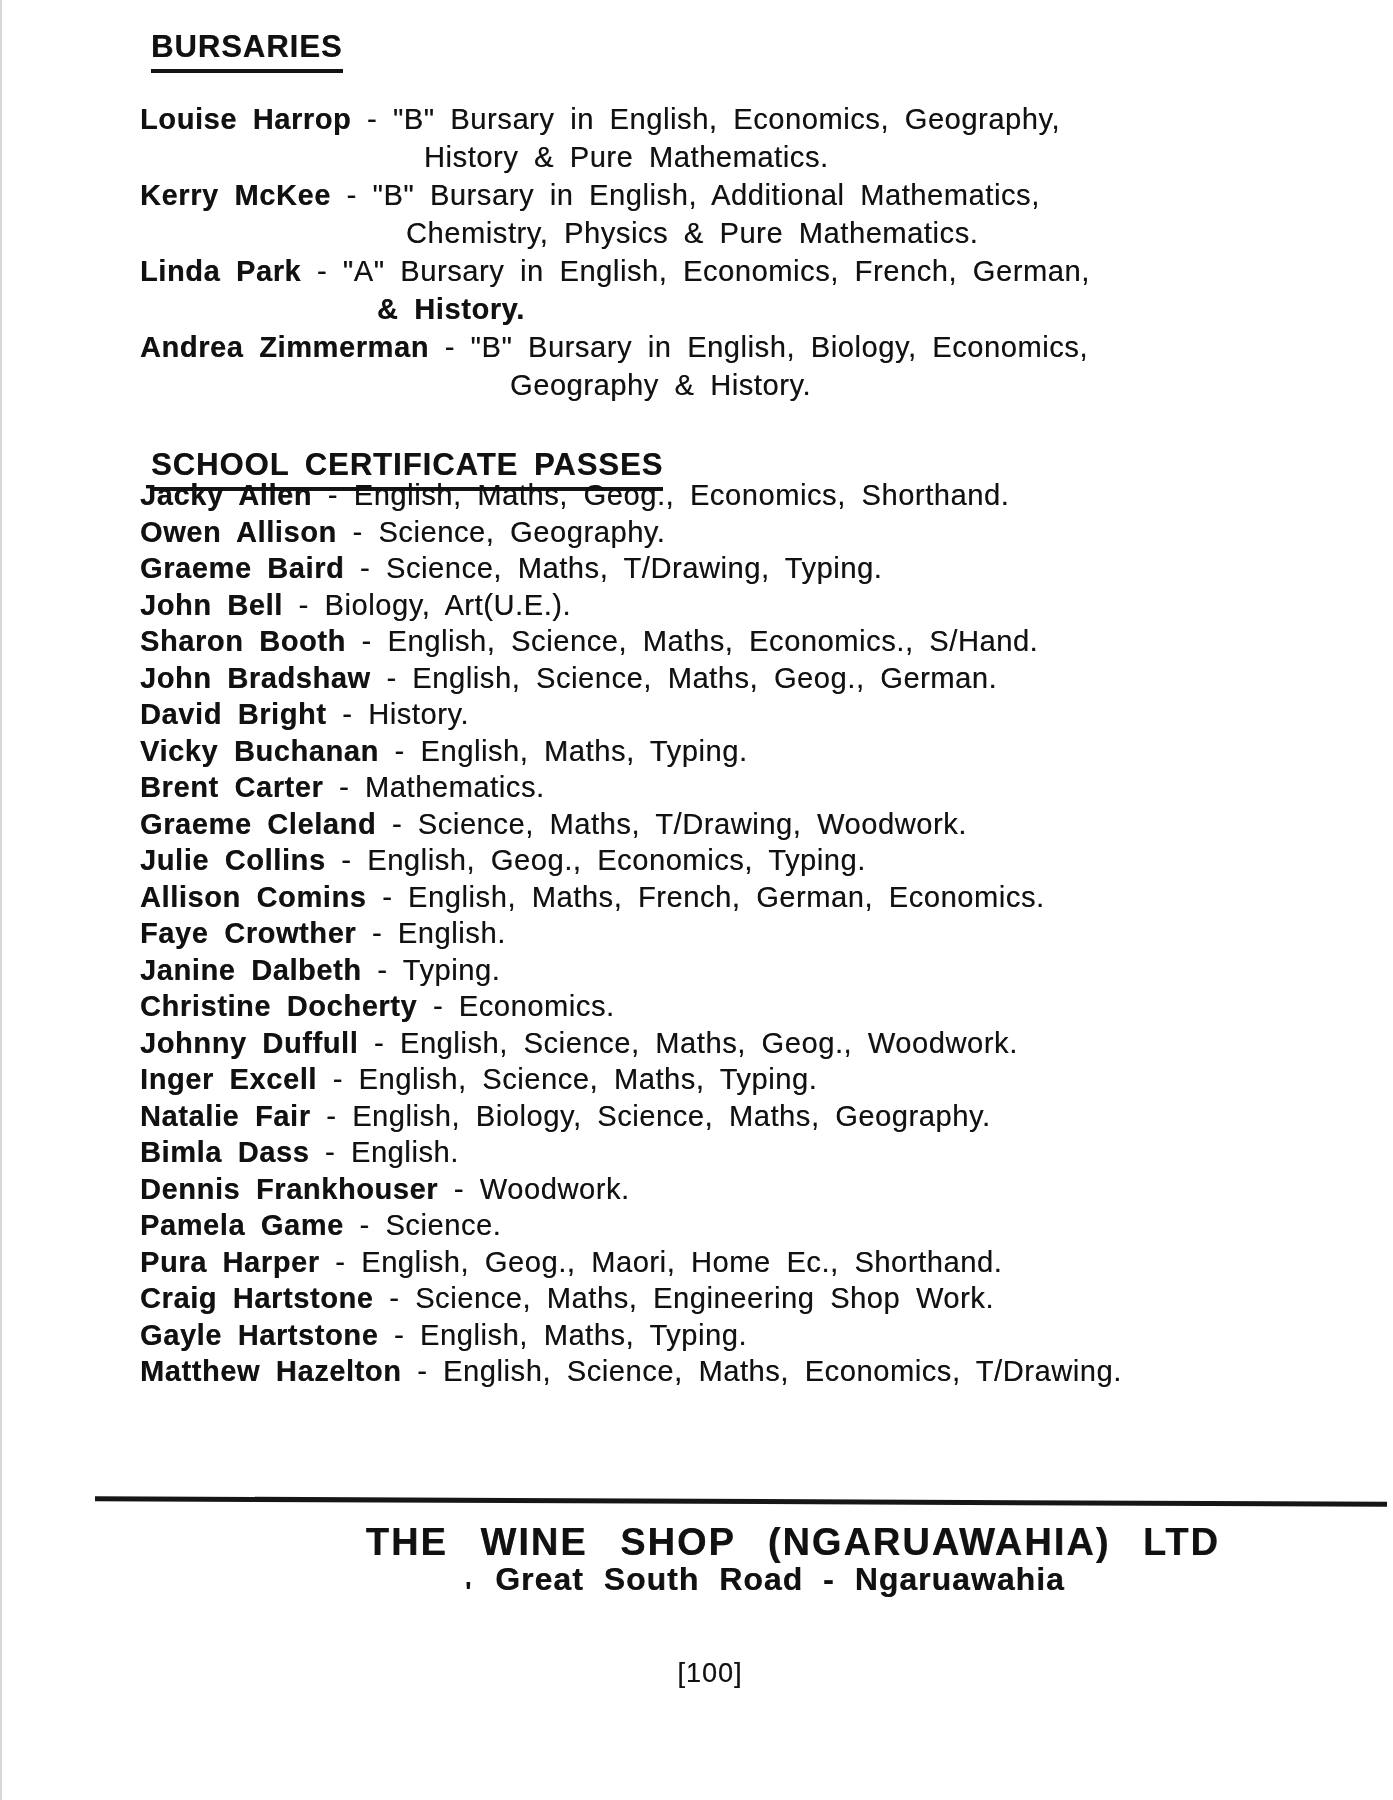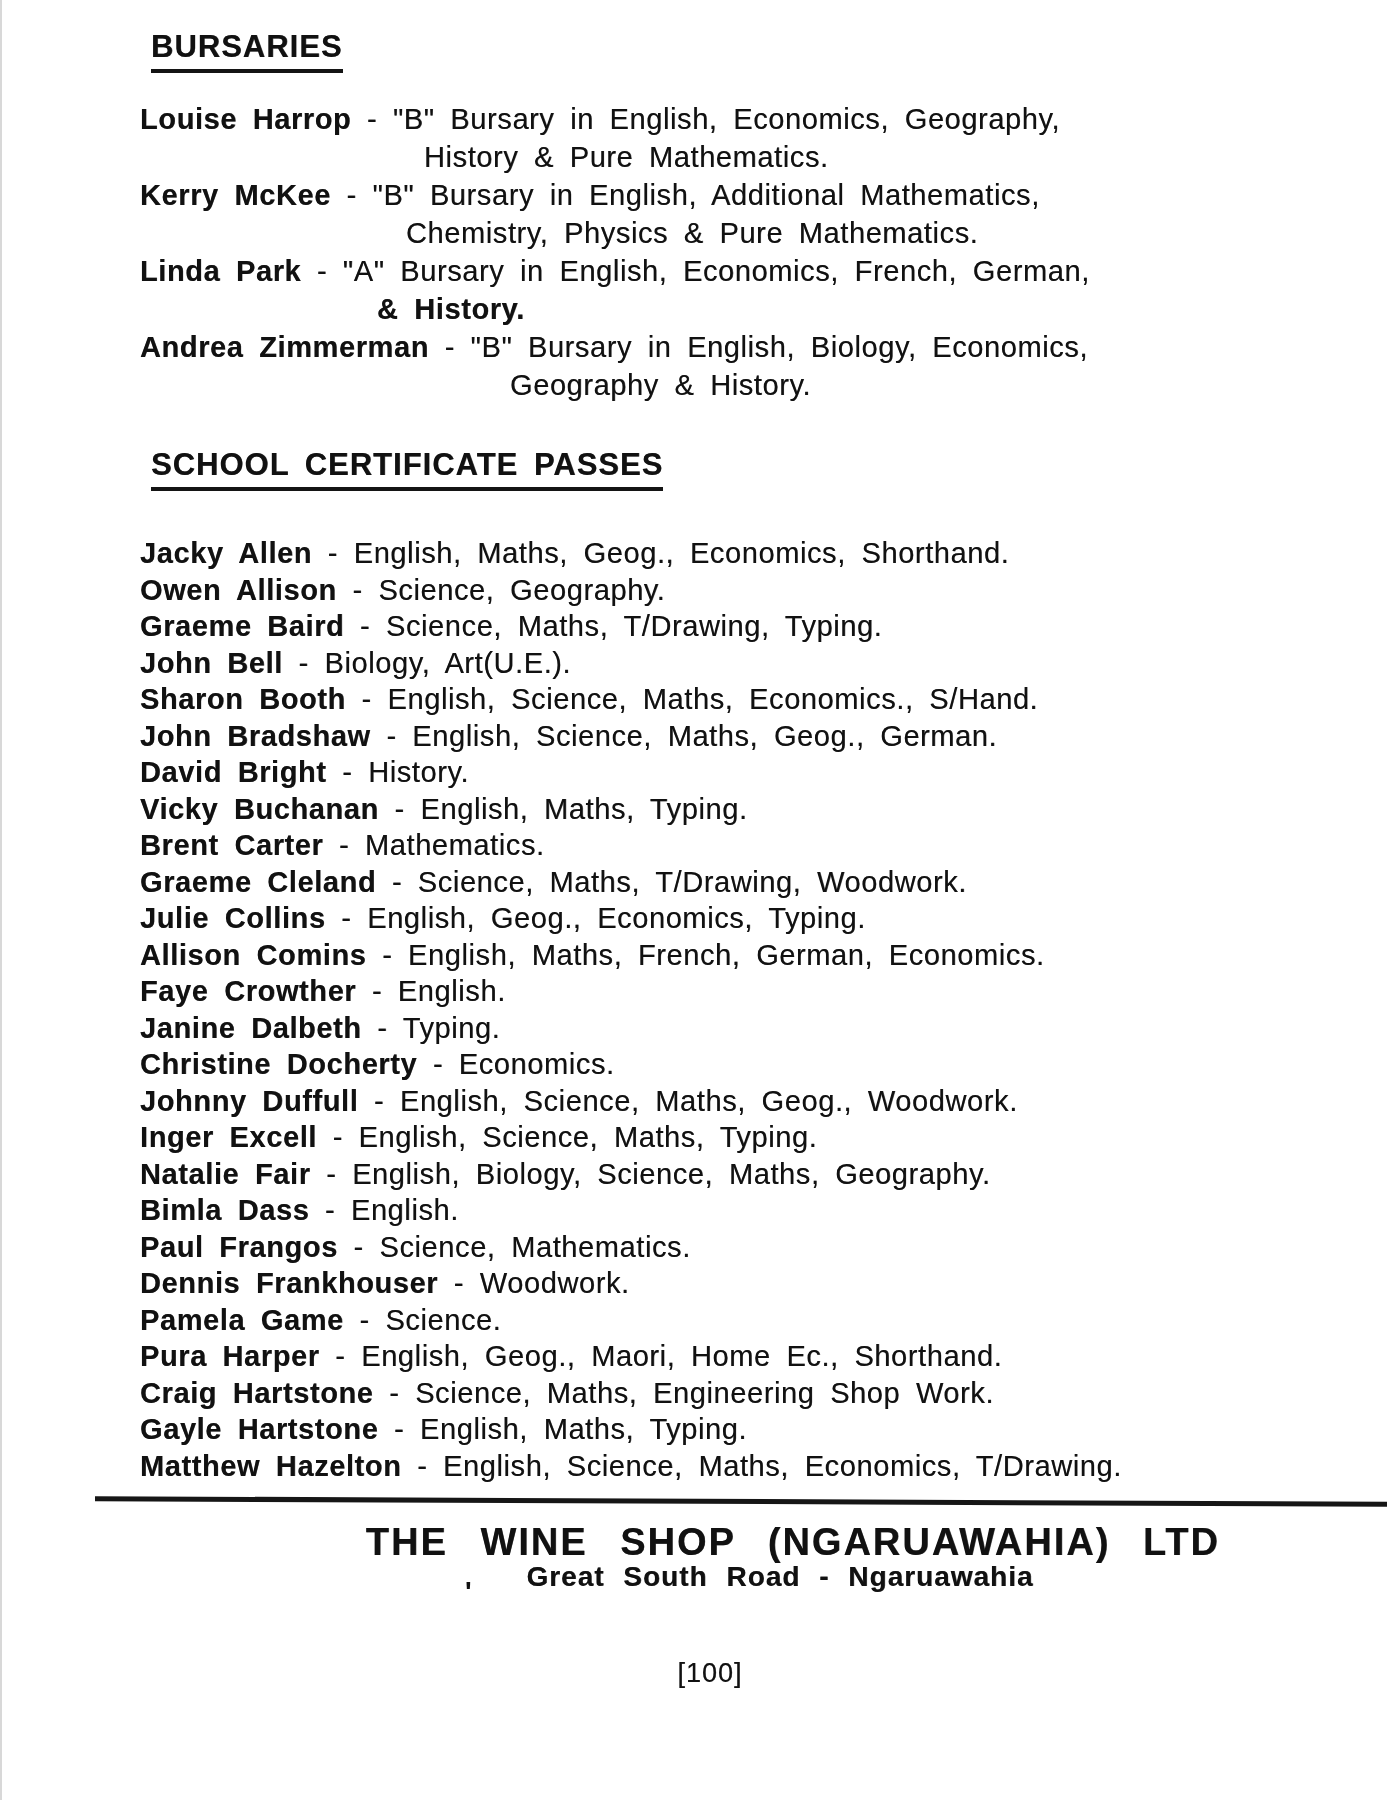--- a/index.html
+++ b/index.html
@@ -48,21 +48,21 @@
     font-size: 29px;
     line-height: 38px;
     letter-spacing: 0.6px;
     word-spacing: 7px;
     text-shadow: 0.3px 0.3px 0.25px rgba(0,0,0,0.55);
     white-space: nowrap;
   }
   #passes-list {
     position: absolute;
     left: 140px;
-    top: 535px;
+    top: 477px;
     width: 1200px;
     font-size: 29px;
     line-height: 36.5px;
     letter-spacing: 0.6px;
     word-spacing: 7px;
     text-shadow: 0.3px 0.3px 0.25px rgba(0,0,0,0.55);
     white-space: nowrap;
   }
   .name { font-weight: 700; }
   .sep  { white-space: pre; }
@@ -94,21 +94,21 @@
     word-spacing: 20px;
     text-shadow: 0.4px 0.4px 0.3px rgba(0,0,0,0.6);
     white-space: nowrap;
   }
   #advert-line2 {
     position: absolute;
     left: 340px;
     top: 1561px;
     width: 880px;
     text-align: center;
-    font-size: 28px;
+    font-size: 32px;
     font-weight: 700;
     letter-spacing: 1px;
     word-spacing: 10px;
     text-shadow: 0.4px 0.4px 0.3px rgba(0,0,0,0.6);
     white-space: nowrap;
   }
   #stray-mark {
     position: absolute;
     left: 465px;
     top: 1576px;
@@ -239,23 +239,20 @@
     </div>
 
     <div class="p-row">
       <span class="name">Natalie Fair</span><span class="sep"> - </span><span>English, Biology, Science, Maths, Geography.</span>
     </div>
 
     <div class="p-row">
       <span class="name">Bimla Dass</span><span class="sep"> - </span><span>English.</span>
     </div>
 
-    <div class="p-row">
-      <span class="name">Paul Frangos</span><span class="sep"> - </span><span>Science, Mathematics.</span>
-    </div>
 
     <div class="p-row">
       <span class="name">Dennis Frankhouser</span><span class="sep"> - </span><span>Woodwork.</span>
     </div>
 
     <div class="p-row">
       <span class="name">Pamela Game</span><span class="sep"> - </span><span>Science.</span>
     </div>
 
     <div class="p-row">

